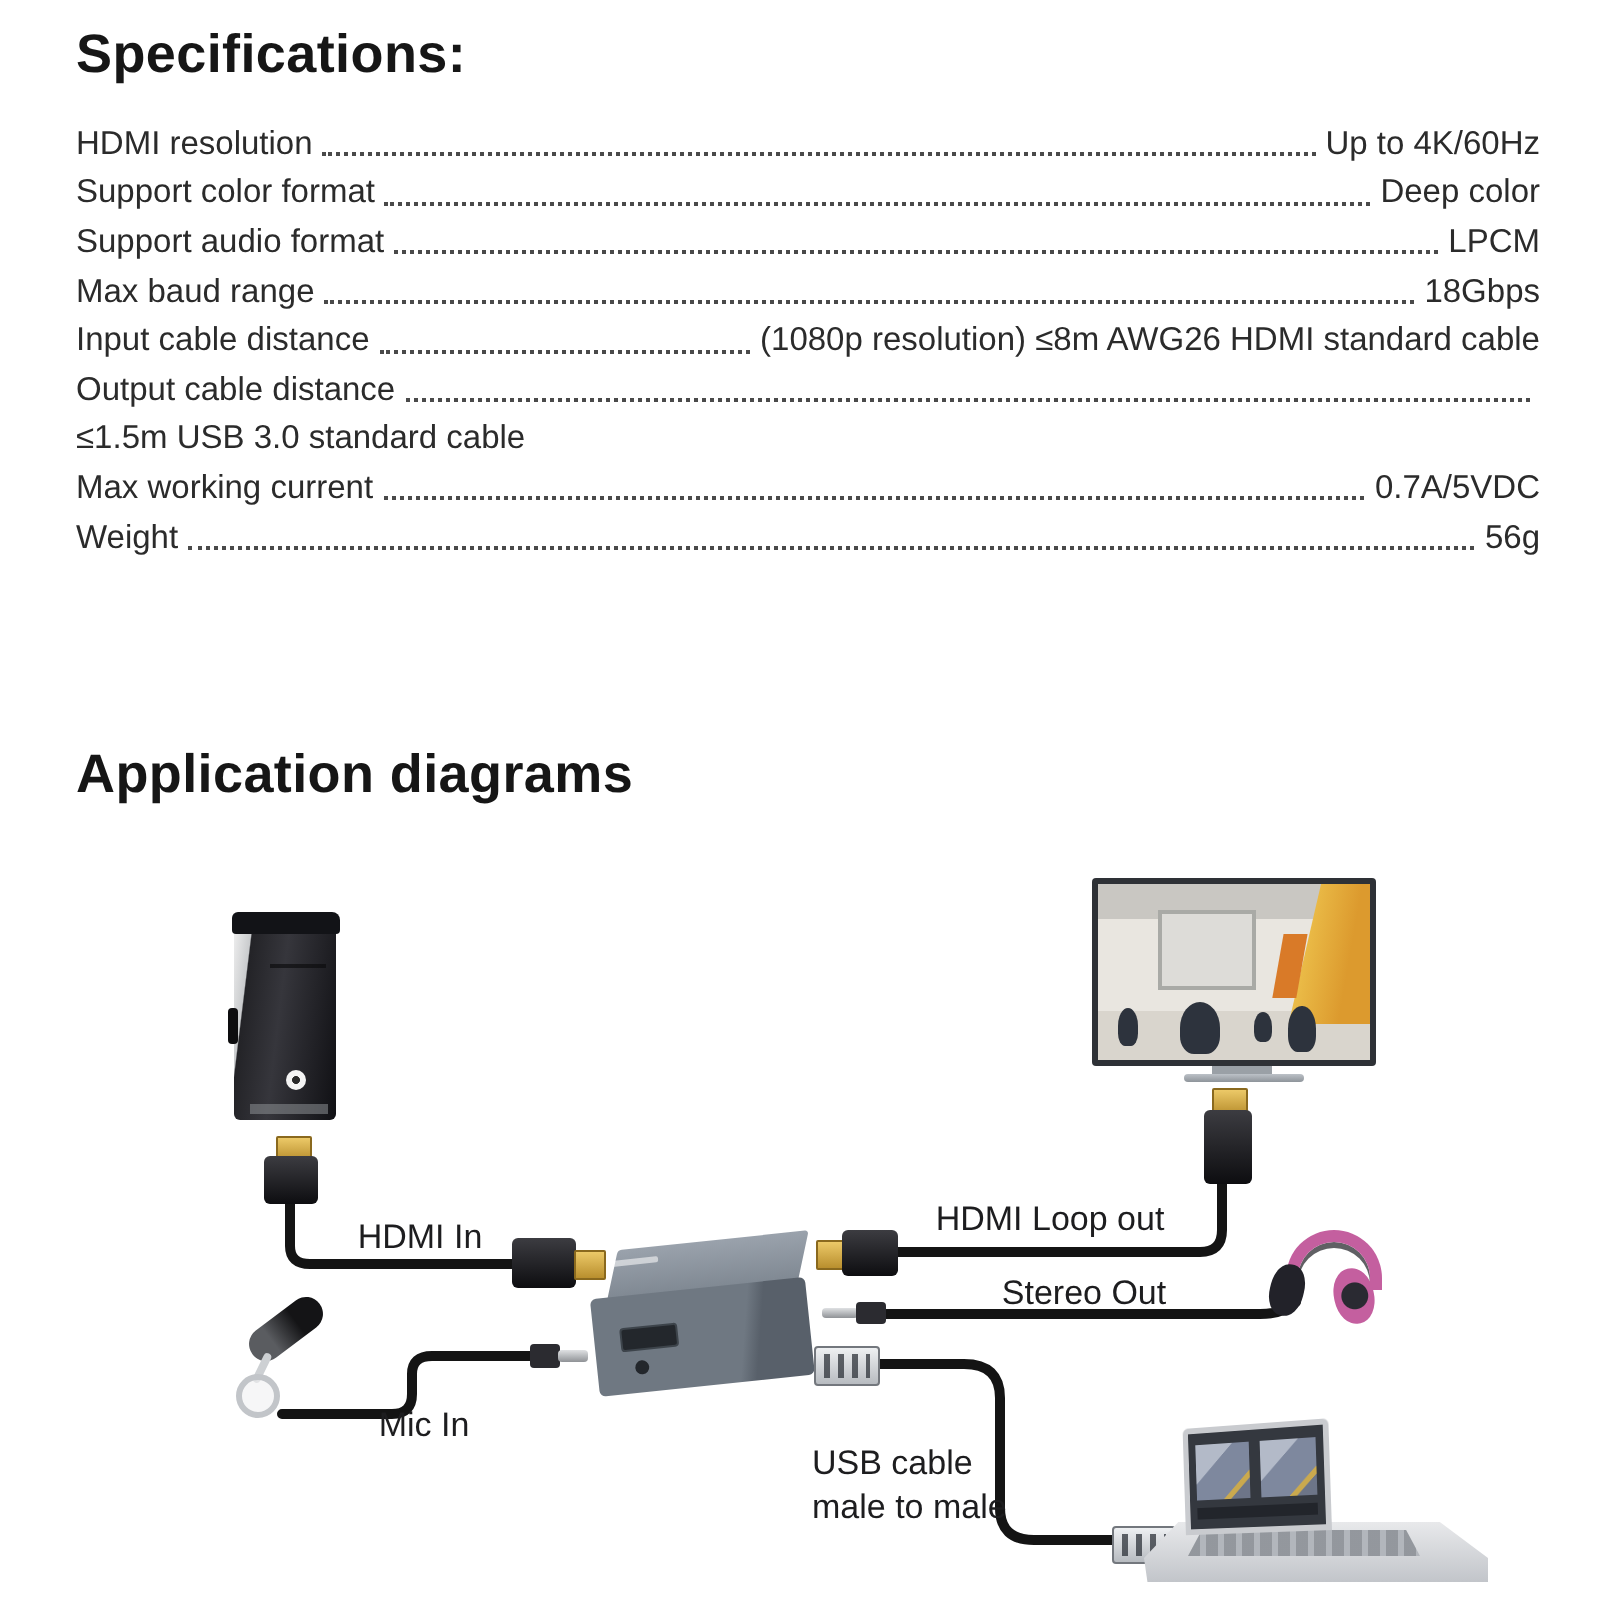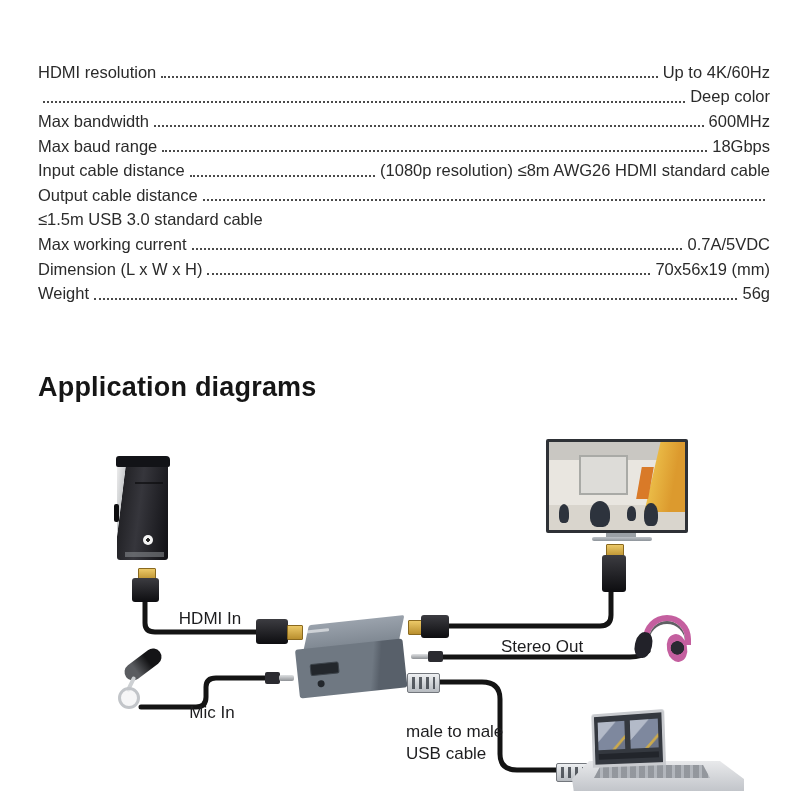--- a/index.html
+++ b/index.html
@@ -97,60 +97,57 @@
     background:linear-gradient(#e8e9eb,#c2c5ca); clip-path:polygon(10% 0,86% 0,100% 60%,100% 100%,1% 100%,0 60%); }
   .lap-kb { position:absolute; left:22px; top:56px; width:116px; height:13px; background:#b2b6bc;
     clip-path:polygon(6% 0,94% 0,100% 100%,0 100%);
     background-image:repeating-linear-gradient(90deg, rgba(90,94,100,.35) 0 6px, transparent 6px 9px); }
 </style>
 </head>
 <body>
 
 <div class="page">
 
+  <div class="heading specs-h">Specifications:</div>
 
   <div class="specs">
     <div class="spec-row">
       <span class="spec-label">HDMI resolution</span>
       <span class="leader"></span>
       <span class="spec-value">Up to 4K/60Hz</span>
     </div>
     <div class="spec-row">
+      <span class="spec-label">Support color format</span>
       <span class="leader"></span>
       <span class="spec-value">Deep color</span>
     </div>
     <div class="spec-row">
-      <span class="spec-label">Max bandwidth</span>
-      <span class="leader"></span>
-      <span class="spec-value">600MHz</span>
+      <span class="spec-label">Support audio format</span>
+      <span class="leader"></span>
+      <span class="spec-value">LPCM</span>
     </div>
     <div class="spec-row">
       <span class="spec-label">Max baud range</span>
       <span class="leader"></span>
       <span class="spec-value">18Gbps</span>
     </div>
     <div class="spec-row">
       <span class="spec-label">Input cable distance</span>
       <span class="leader"></span>
       <span class="spec-value">(1080p resolution) ≤8m AWG26 HDMI standard cable</span>
     </div>
     <div class="spec-row">
       <span class="spec-label">Output cable distance</span>
       <span class="leader"></span>
     </div>
     <div class="spec-cont">≤1.5m USB 3.0 standard cable</div>
     <div class="spec-row">
       <span class="spec-label">Max working current</span>
       <span class="leader"></span>
       <span class="spec-value">0.7A/5VDC</span>
-    </div>
-    <div class="spec-row">
-      <span class="spec-label">Dimension (L x W x H)</span>
-      <span class="leader"></span>
-      <span class="spec-value">70x56x19 (mm)</span>
     </div>
     <div class="spec-row">
       <span class="spec-label">Weight</span>
       <span class="leader"></span>
       <span class="spec-value">56g</span>
     </div>
   </div>
 
   <div class="heading diag-h">Application diagrams</div>
 
@@ -225,21 +222,22 @@
       <div class="lap-base"></div>
       <div class="lap-kb"></div>
       <div class="lap-screen">
         <div class="thumb t1"></div>
         <div class="thumb t2"></div>
         <div class="lap-strip"></div>
       </div>
     </div>
 
     <div class="dlabel" style="left:168px; top:184px; width:84px;">HDMI In</div>
+    <div class="dlabel" style="left:452px; top:175px; width:146px;">HDMI Loop out</div>
     <div class="dlabel" style="left:486px; top:212px; width:112px;">Stereo Out</div>
     <div class="dlabel" style="left:176px; top:278px; width:72px;">Mic In</div>
     <div class="dlabel" style="left:406px; top:296px; width:124px; text-align:left; line-height:22px;">
+      <div>USB cable</div>
       <div>male to male</div>
-      <div>USB cable</div>
     </div>
 
   </div>
 </div>
 
 </body></html>

